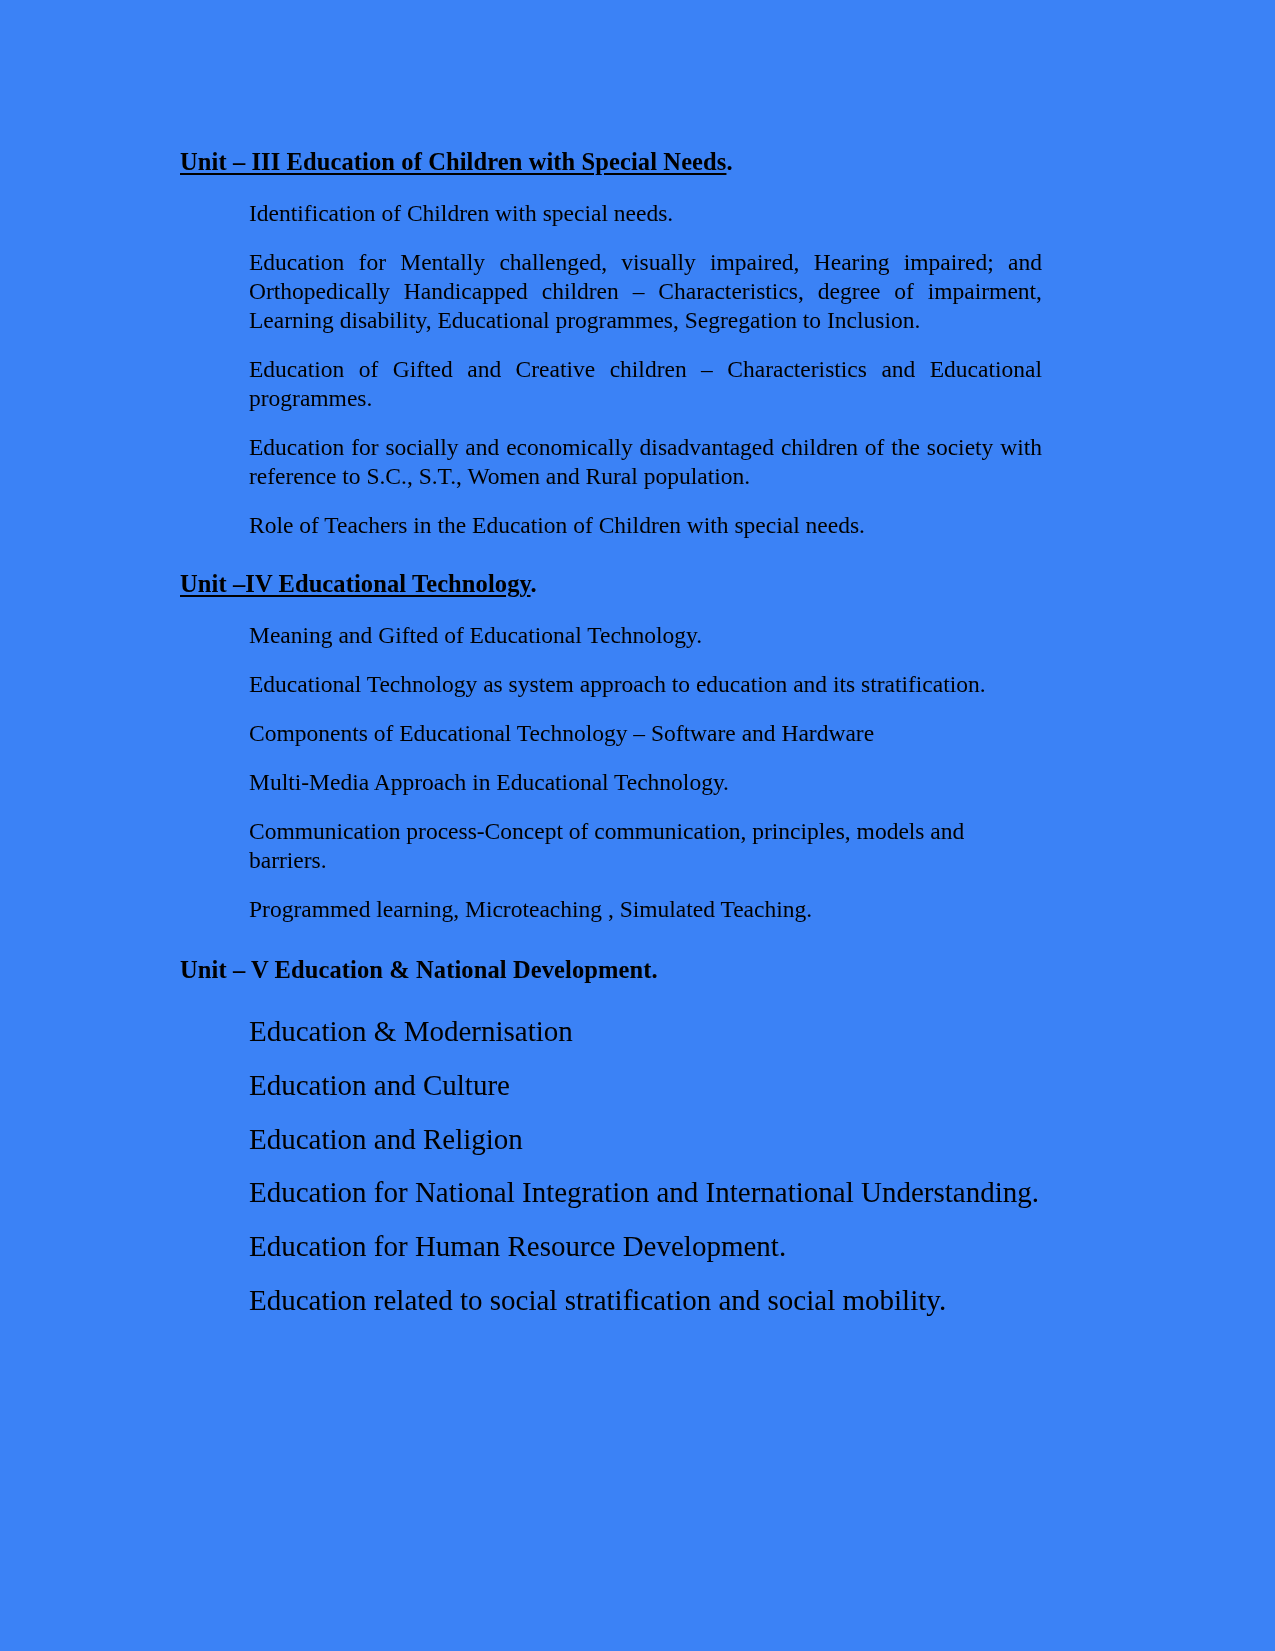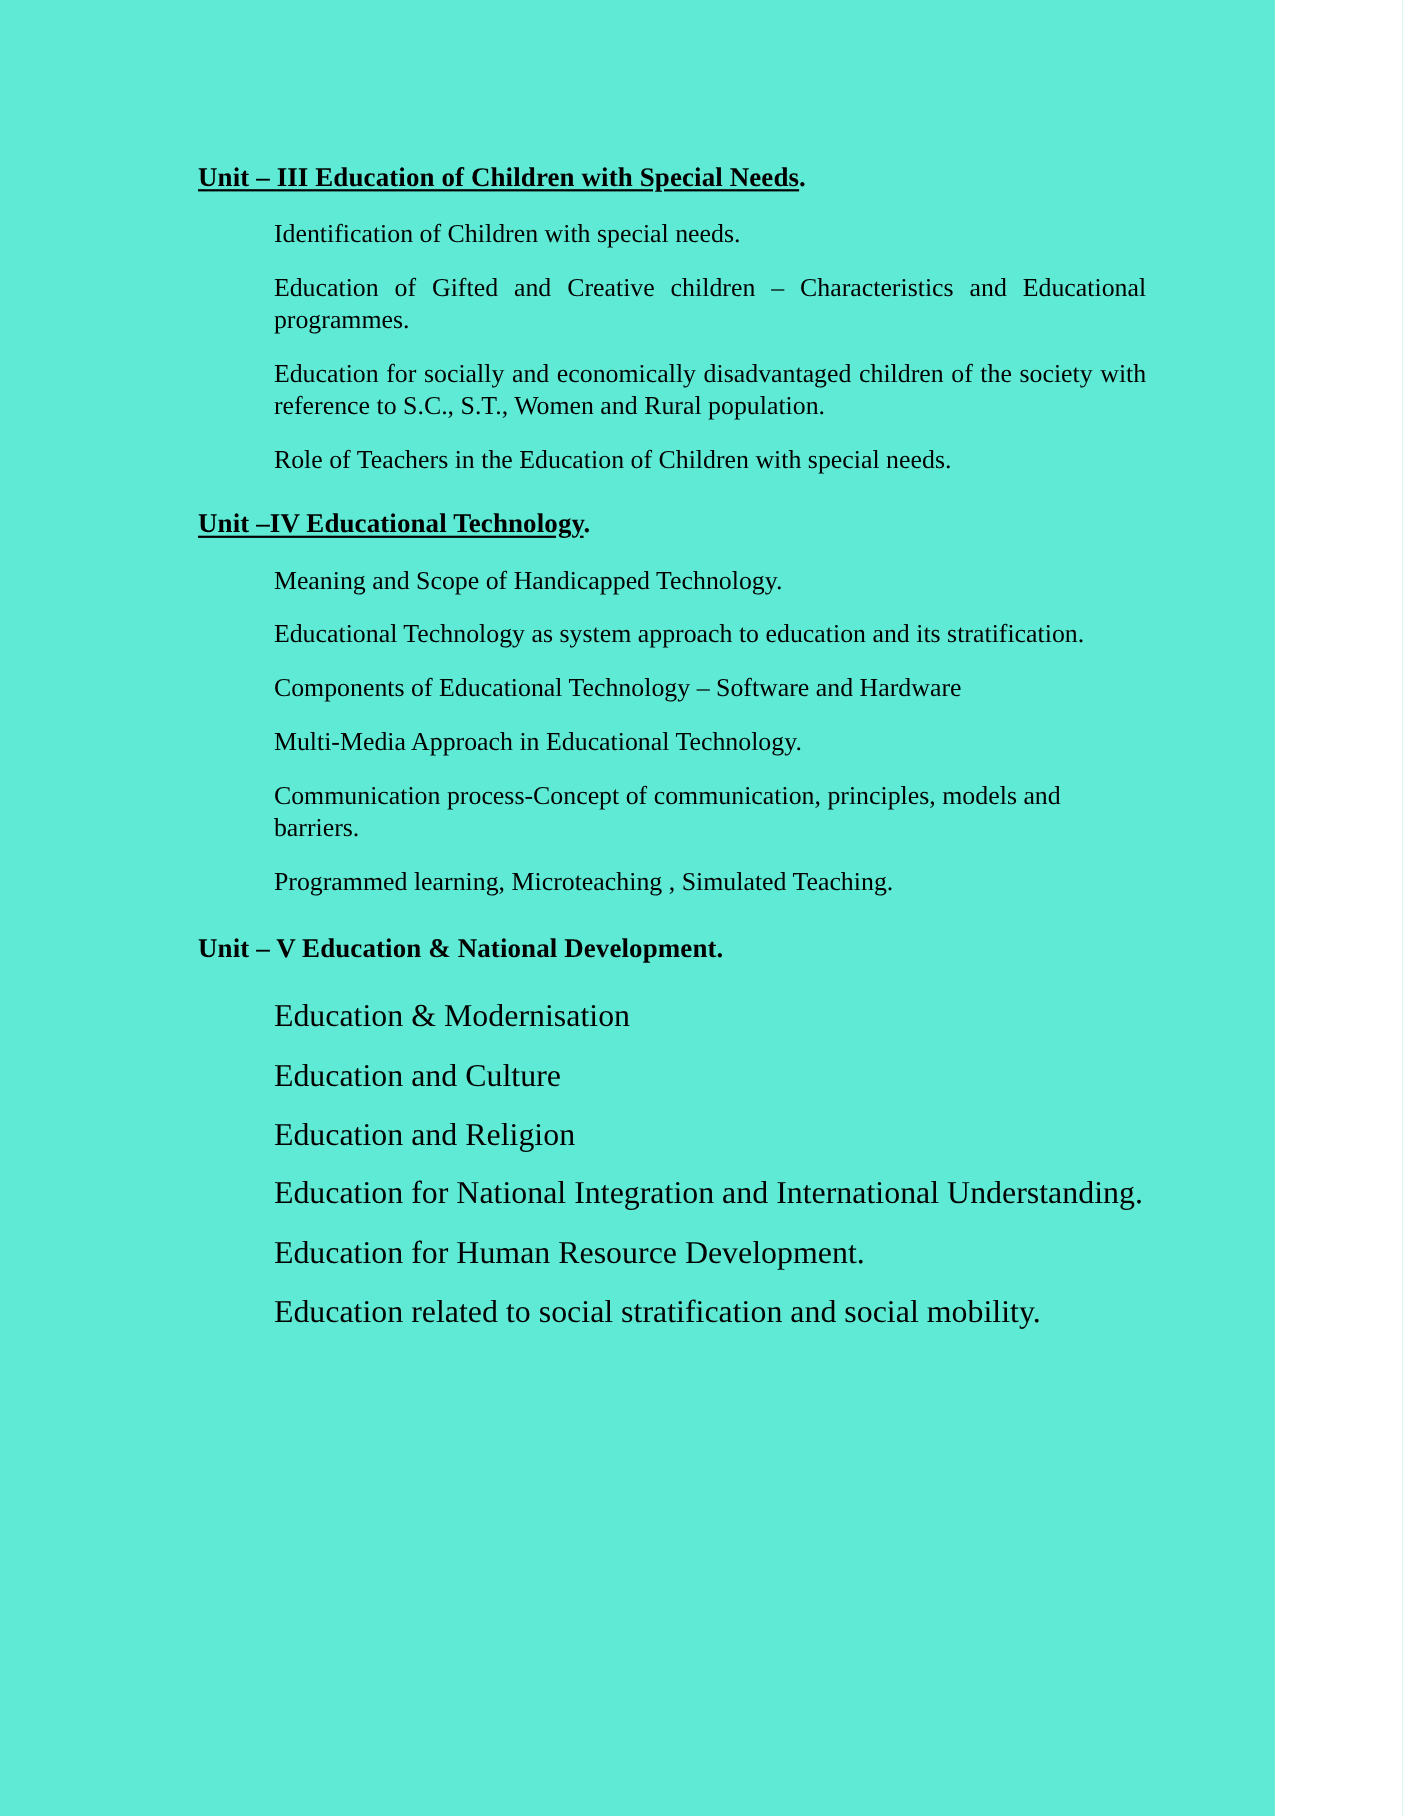--- a/index.html
+++ b/index.html
@@ -6,23 +6,23 @@
     margin: 0;
     padding: 0;
     background: #ffffff;
   }
   body {
     font-family: "Liberation Serif", "DejaVu Serif", serif;
     color: #000000;
   }
   .page {
     position: relative;
-    width: 1159px;
+    width: 1275px;
     height: 1651px;
-    background: #5eead4;
+    background: #3b82f6;
     box-sizing: border-box;
     overflow: hidden;
   }
   .content {
     position: absolute;
     left: 180px;
     top: 148px;
     width: 862px;
   }
   .unit-heading {
@@ -94,33 +94,34 @@
 
 <div class="page">
   <div class="content">
 
     <h2 class="unit-heading"><span class="u">Unit – III Education of Children with Special Needs</span><span>.</span></h2>
 
     <div class="spacer-md"></div>
 
     <div class="body-block">
       <p class="para nojust">Identification of Children with special needs.</p>
+      <p class="para">Education for Mentally challenged, visually impaired, Hearing impaired; and Orthopedically Handicapped children – Characteristics, degree of impairment, Learning disability, Educational programmes, Segregation to Inclusion.</p>
       <p class="para">Education of Gifted and Creative children – Characteristics and Educational programmes.</p>
       <p class="para">Education for socially and economically disadvantaged children of the society with reference to S.C., S.T., Women and Rural population.</p>
       <p class="para nojust last">Role of Teachers in the Education of Children with special needs.</p>
     </div>
 
     <div class="gap-after-unit3"></div>
 
     <h2 class="unit-heading"><span class="u">Unit –IV Educational Technology</span><span>.</span></h2>
 
     <div class="spacer-md"></div>
 
     <div class="body-block">
-      <p class="para nojust">Meaning and Scope of Handicapped Technology.</p>
+      <p class="para nojust">Meaning and Gifted of Educational Technology.</p>
       <p class="para nojust">Educational Technology as system approach to education and its stratification.</p>
       <p class="para nojust">Components of Educational Technology – Software and Hardware</p>
       <p class="para nojust">Multi-Media Approach in Educational Technology.</p>
       <p class="para nojust">Communication process-Concept of communication, principles, models and barriers.</p>
       <p class="para nojust last">Programmed learning, Microteaching , Simulated Teaching.</p>
     </div>
 
 
     <div class="unit5-wrap">
       <h2 class="unit-heading no-underline"><span class="u">Unit – V Education &amp; National Development.</span></h2>

